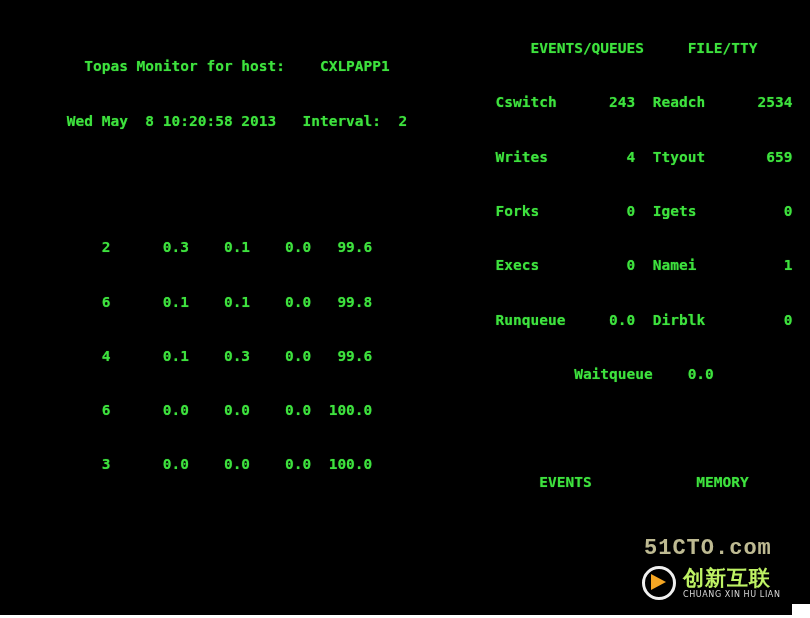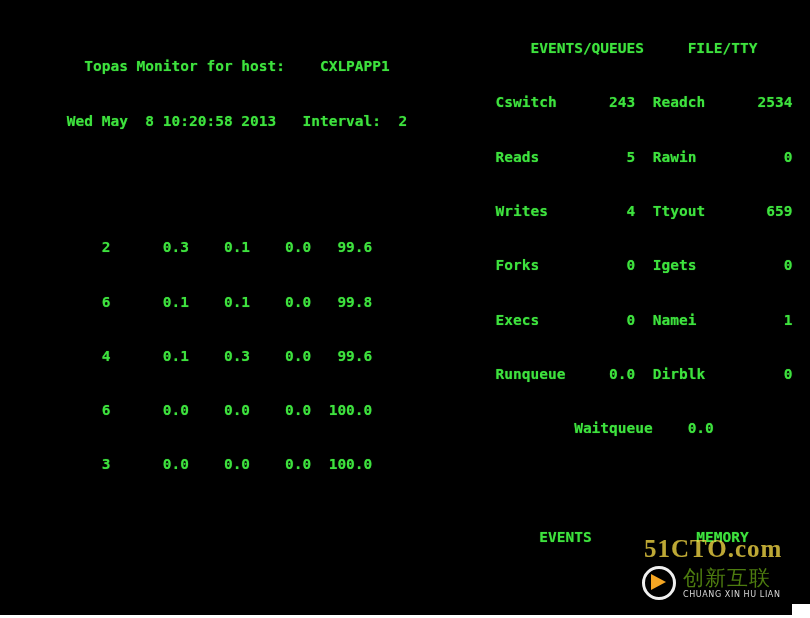--- a/index.html
+++ b/index.html
@@ -67,24 +67,24 @@
     right: 0px;
     bottom: 6px;
     width: 180px;
     height: 72px;
     pointer-events: none;
   }
   #wm-top {
     position: absolute;
     top: 0px;
     left: 14px;
-    font-family: Liberation Serif, serif;
-    font-size: 25px;
+    font-family: Liberation Mono, monospace;
+    font-size: 22px;
     font-weight: bold;
-    color: #fde047;
+    color: #fef9c3;
     letter-spacing: 1px;
     opacity: 0.75;
   }
   #wm-logo {
     position: absolute;
     top: 26px;
     left: 12px;
     display: flex;
     align-items: center;
   }
@@ -108,22 +108,22 @@
     border-top: 8px solid transparent;
     border-bottom: 8px solid transparent;
   }
   #wm-text {
     display: flex;
     flex-direction: column;
   }
   #wm-cn {
     font-family: "DejaVu Sans", "Liberation Sans", sans-serif;
     font-size: 21px;
-    font-weight: normal;
-    color: #4d7c0f;
+    font-weight: bold;
+    color: #bef264;
     line-height: 22px;
     letter-spacing: 1px;
   }
   #wm-py {
     font-family: "DejaVu Sans", "Liberation Sans", sans-serif;
     font-size: 8px;
     color: #d8d8d8;
     letter-spacing: 0.6px;
     line-height: 11px;
     text-align: center;
@@ -187,21 +187,20 @@
     
     
     
     
     
   </div>
 
   <div class="term right-col">
     <div class="row">EVENTS/QUEUES     FILE/TTY</div>
     <div class="row">Cswitch      243  Readch      2534</div>
-    <div class="row">Reads          5  Rawin          0</div>
     <div class="row">Writes         4  Ttyout       659</div>
     <div class="row">Forks          0  Igets          0</div>
     <div class="row">Execs          0  Namei          1</div>
     <div class="row">Runqueue     0.0  Dirblk         0</div>
     <div class="row">Waitqueue    0.0</div>
     <div class="row"></div>
     <div class="row">EVENTS            MEMORY</div>
     
     
     

